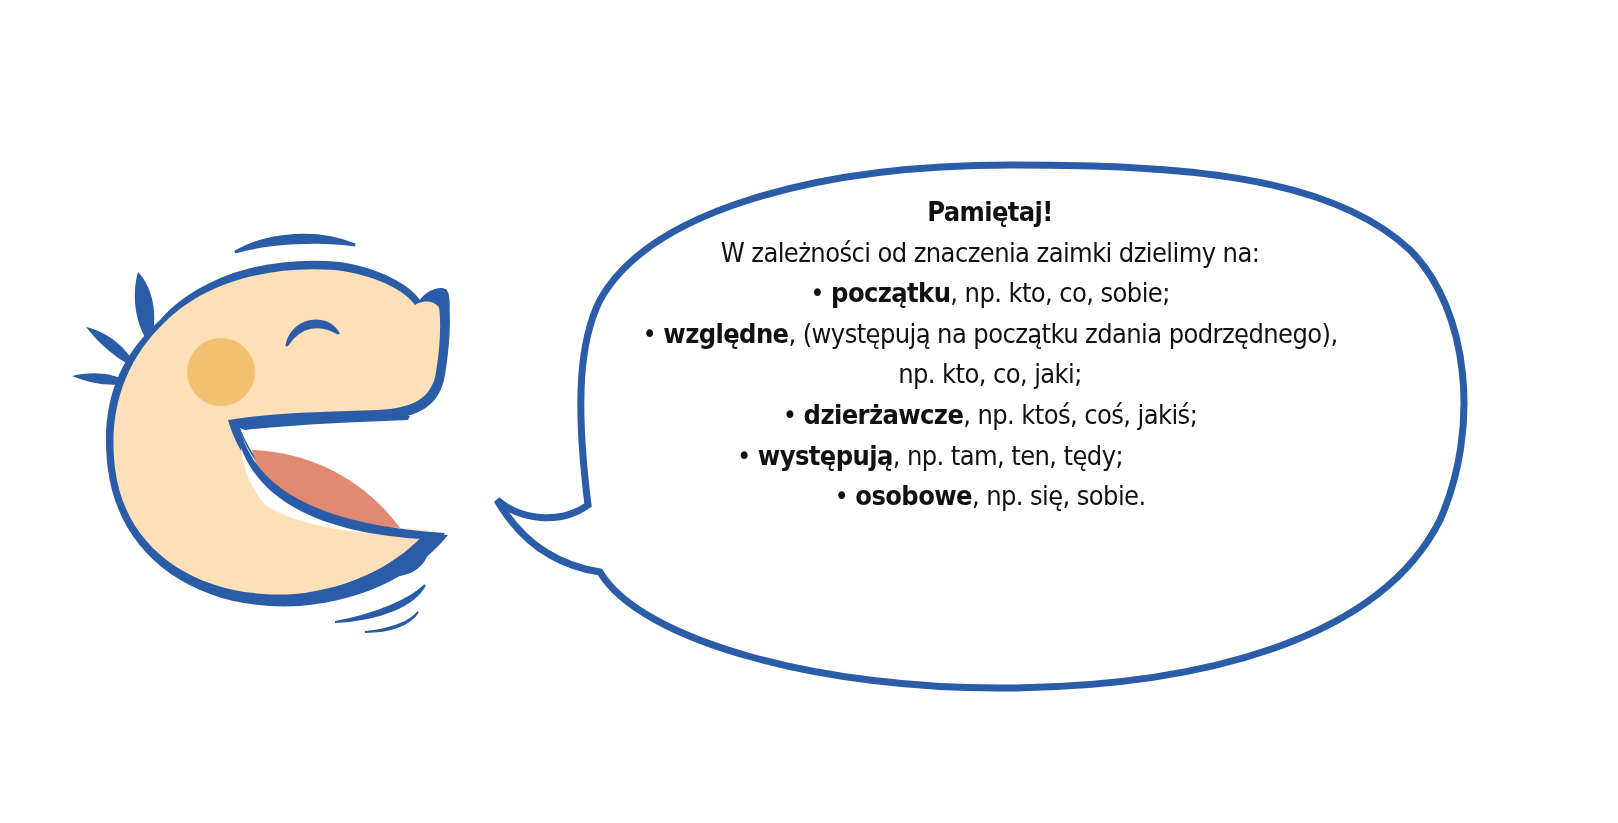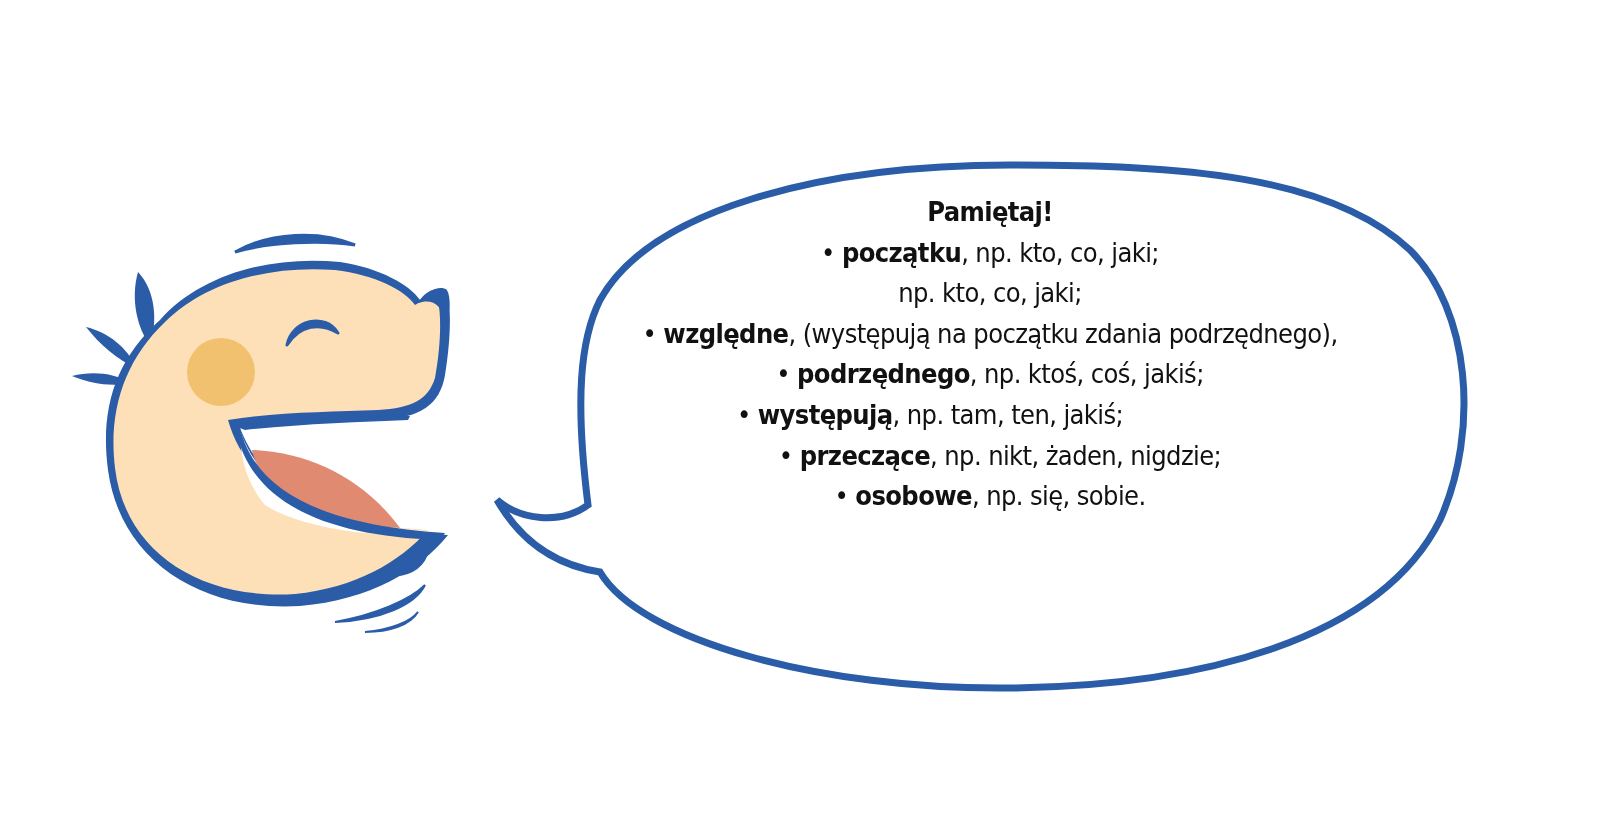--- a/index.html
+++ b/index.html
@@ -124,47 +124,44 @@
 
     <circle cx="221" cy="372" r="34" fill="#f2c170"></circle>
 
     <path d="M 287 345 C 292 320, 325 312, 338 333 C 320 322, 300 325, 287 345 Z" fill="#2a5ca8" stroke="#2a5ca8" stroke-width="3" stroke-linejoin="round"></path>
 
     <path d="M 418 303 C 425 290, 440 285, 448 292 C 452 305, 448 318, 444 322 C 443 305, 432 298, 418 303 Z" fill="#2a5ca8"></path>
   </svg>
 
   <div class="bubble-text">
     <span class="line title">Pamiętaj!</span>
+    <span class="line">W zależności od znaczenia zaimki dzielimy na:</span>
 
 
 
     <span class="line">
       <span>•</span>
-      <b>początku</b><span>, np. kto, co, jaki;</span>
+      <b>początku</b><span>, np. kto, co, sobie;</span>
     </span>
 
-    <span class="line">np. kto, co, jaki;</span>
     <span class="line">
       <span>•</span>
       <b>względne</b><span>, (występują na początku zdania podrzędnego),</span>
     </span>
+    <span class="line">np. kto, co, jaki;</span>
 
     <span class="line">
       <span>•</span>
-      <b>podrzędnego</b><span>, np. ktoś, coś, jakiś;</span>
+      <b>dzierżawcze</b><span>, np. ktoś, coś, jakiś;</span>
     </span>
 
     <span class="line shift-left">
       <span>•</span>
-      <b>występują</b><span>, np. tam, ten, jakiś;</span>
+      <b>występują</b><span>, np. tam, ten, tędy;</span>
     </span>
 
-    <span class="line shift-right">
-      <span>•</span>
-      <b>przeczące</b><span>, np. nikt, żaden, nigdzie;</span>
-    </span>
 
     <span class="line">
       <span>•</span>
       <b>osobowe</b><span>, np. się, sobie.</span>
     </span>
   </div>
 </div>
 
 </body></html>

